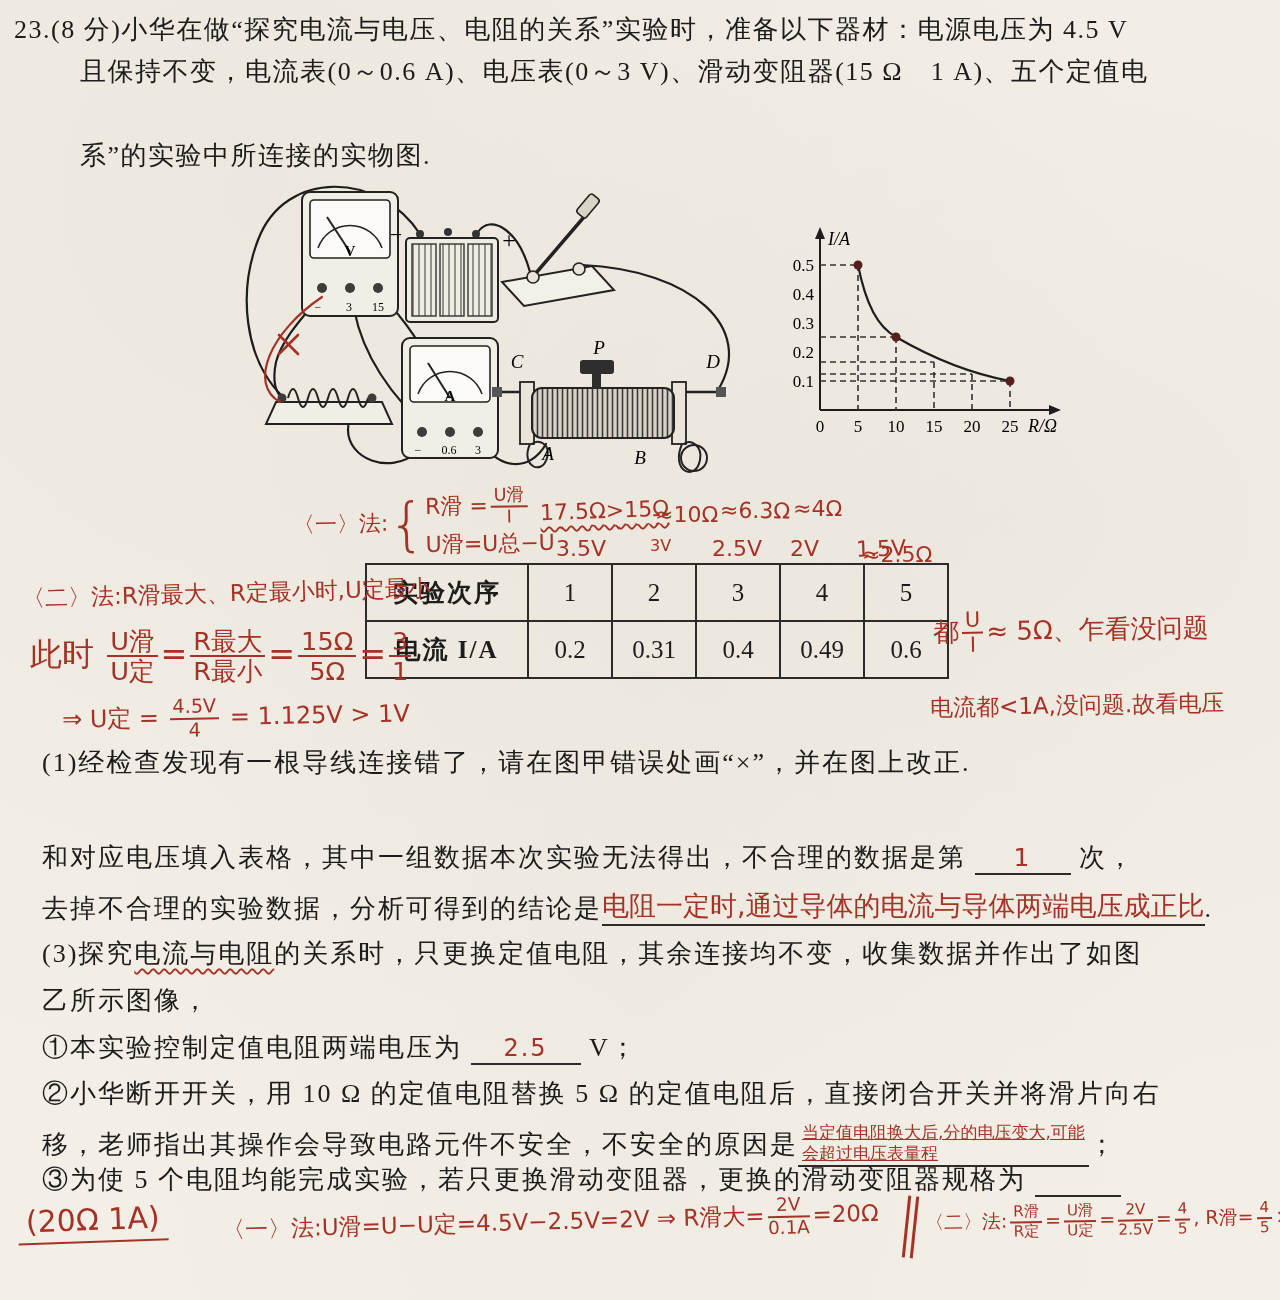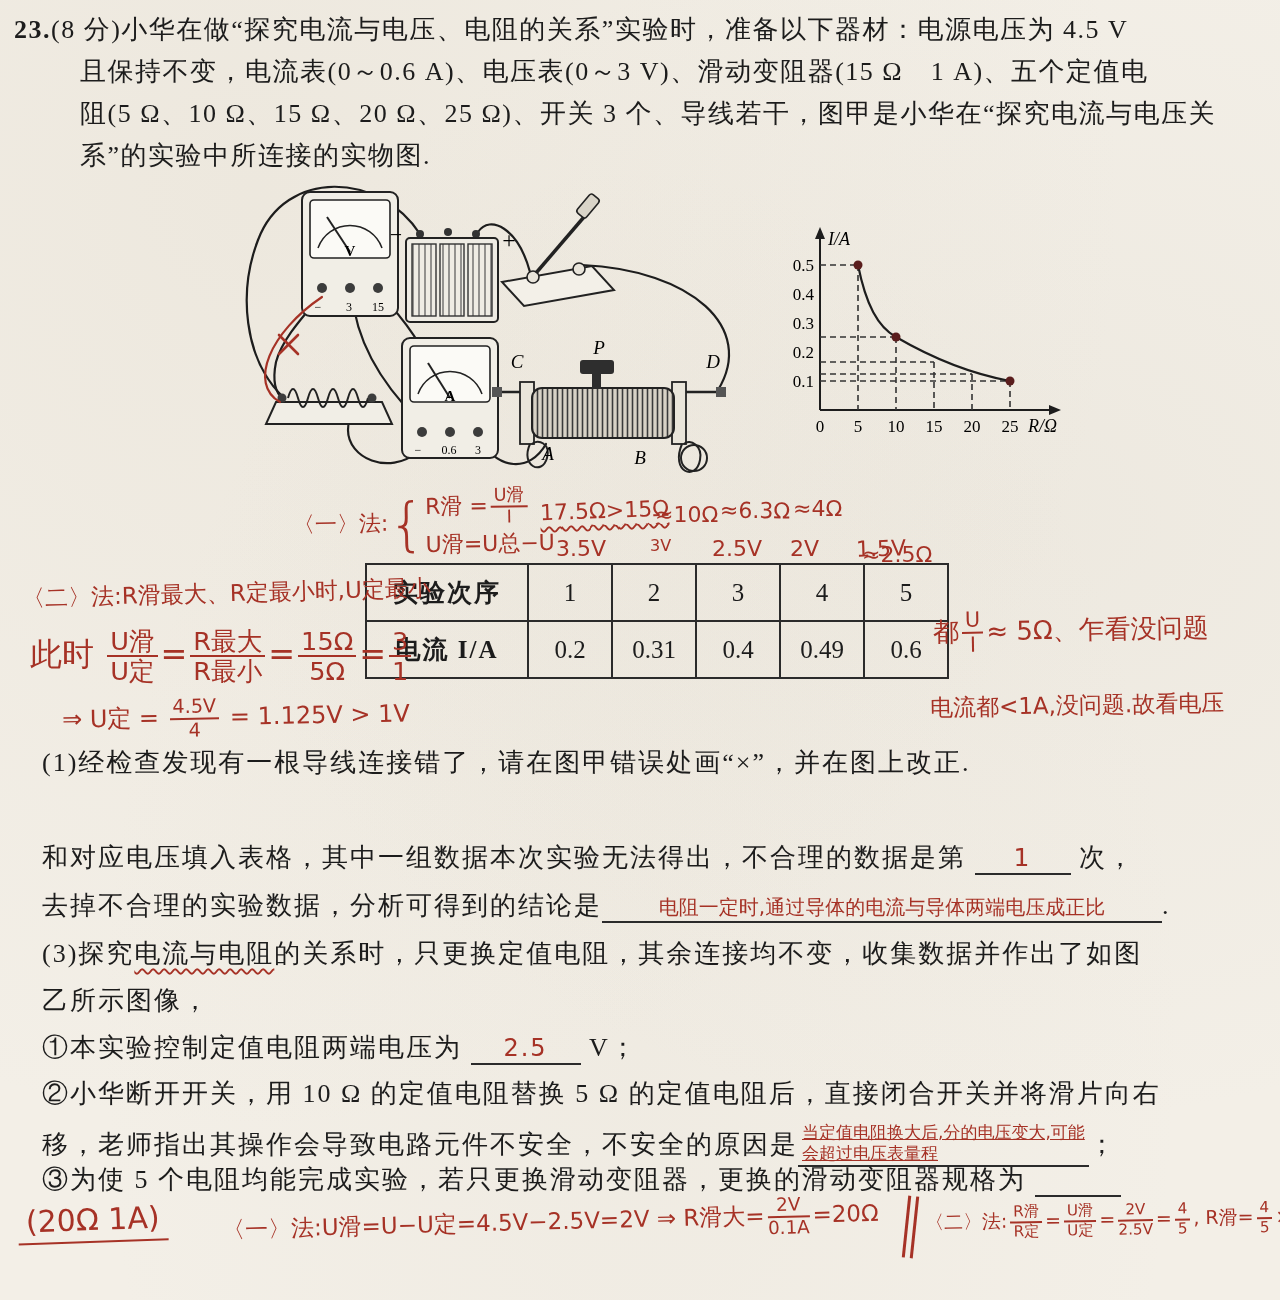--- a/index.html
+++ b/index.html
@@ -6,21 +6,21 @@
   .page{position:relative;width:1280px;height:1300px;overflow:hidden;
         background:
           radial-gradient(ellipse at 20% 15%, rgba(210,200,180,0.18), transparent 60%),
           radial-gradient(ellipse at 80% 40%, rgba(205,198,182,0.15), transparent 55%),
           radial-gradient(ellipse at 50% 80%, rgba(214,206,190,0.12), transparent 60%),
           #f3efe7;
         font-family:"Liberation Serif", serif;color:#1c1c1c;}
   .abs{position:absolute;white-space:nowrap;}
   .ptext{font-size:26px;letter-spacing:2px;}
   .hdr{font-size:26px;letter-spacing:1.5px;}
-  .qnum{font-weight:bold;}
+  .qnum{font-weight:normal;}
   .hw{color:#a63226;font-family:"DejaVu Sans", sans-serif;}
   .frac{display:inline-block;vertical-align:middle;text-align:center;line-height:1.02;font-size:0.8em;margin:0 3px;}
   .frac .ftop{display:block;border-bottom:2px solid currentColor;padding:0 3px 1px;}
   .frac .fbot{display:block;padding-top:1px;}
   .blank{display:inline-block;border-bottom:2px solid #2b2b2b;text-align:center;vertical-align:bottom;}
   .wavyred{text-decoration:underline wavy #a63226;text-decoration-thickness:2px;text-underline-offset:6px;}
   .dtable{position:absolute;left:365px;top:563px;border-collapse:collapse;}
   .dtable td{border:2.5px solid #2b2b2b;text-align:center;font-size:25px;height:55px;padding:0;}
   .dtable td.lab{width:160px;font-weight:600;letter-spacing:2px;}
   .dtable td.val{width:82px;}
@@ -28,21 +28,20 @@
   .sep2{position:absolute;width:5px;height:62px;border-left:3px solid #a63226;border-right:3px solid #a63226;transform:rotate(6deg);}
   svg text{font-family:"Liberation Serif", serif;}
 </style>
 </head>
 <body>
 
 <div class="page">
 
   <div class="abs hdr" style="left:14px;top:12px;"><span class="qnum">23.</span><span>(8 分)小华在做“探究电流与电压、电阻的关系”实验时，准备以下器材：电源电压为 4.5 V</span></div>
   <div class="abs hdr" style="left:80px;top:54px;">且保持不变，电流表(0～0.6 A)、电压表(0～3 V)、滑动变阻器(15 Ω　1 A)、五个定值电</div>
-  <div class="abs hdr" style="left:80px;top:96px;">阻(5 Ω、10 Ω、15 Ω、20 Ω、25 Ω)、开关 3 个、导线若干，图甲是小华在“探究电流与电压关</div>
   <div class="abs hdr" style="left:80px;top:138px;">系”的实验中所连接的实物图.</div>
 
   <svg class="abs" style="left:230px;top:170px;" width="570" height="310" viewBox="0 0 570 310">
     <defs>
       <pattern id="coil" width="5" height="10" patternUnits="userSpaceOnUse">
         <rect width="5" height="10" fill="#d8d2c6"></rect>
         <line x1="2.5" y1="0" x2="2.5" y2="10" stroke="#3a3a3a" stroke-width="1.6"></line>
       </pattern>
       <pattern id="cells" width="6" height="8" patternUnits="userSpaceOnUse">
         <rect width="6" height="8" fill="#efece4"></rect>
@@ -241,21 +240,21 @@
   </div>
   <div class="abs hw" style="left:930px;top:690px;font-size:23px;transform:rotate(-1deg);">电流都&lt;1A,没问题.故看电压</div>
 
   <div class="abs ptext" style="left:42px;top:745px;">(1)经检查发现有一根导线连接错了，请在图甲错误处画“×”，并在图上改正.</div>
   <div class="abs ptext" style="left:42px;top:840px;">
     <span>和对应电压填入表格，其中一组数据本次实验无法得出，不合理的数据是第</span>
     <span class="blank" style="width:96px;"><span class="hw" style="font-size:25px;">1</span></span>
     <span>次，</span>
   </div>
   <div class="abs ptext" style="left:42px;top:888px;">
-    <span>去掉不合理的实验数据，分析可得到的结论是</span><span class="blank" style="min-width:560px;"><span class="hw" style="font-size:20px;letter-spacing:0;">电阻一定时,通过导体的电流与导体两端电压成正比</span></span><span>.</span>
+    <span>去掉不合理的实验数据，分析可得到的结论是</span><span class="blank" style="min-width:560px;"><span class="hw" style="font-size:27px;letter-spacing:0;">电阻一定时,通过导体的电流与导体两端电压成正比</span></span><span>.</span>
   </div>
   <div class="abs ptext" style="left:42px;top:936px;">
     <span>(3)探究</span><span class="wavyred">电流与电阻</span><span>的关系时，只更换定值电阻，其余连接均不变，收集数据并作出了如图</span>
   </div>
   <div class="abs ptext" style="left:42px;top:983px;">乙所示图像，</div>
   <div class="abs ptext" style="left:42px;top:1030px;">
     <span>①本实验控制定值电阻两端电压为</span>
     <span class="blank" style="width:110px;"><span class="hw" style="font-size:24px;">2.5</span></span>
     <span>V；</span>
   </div>

